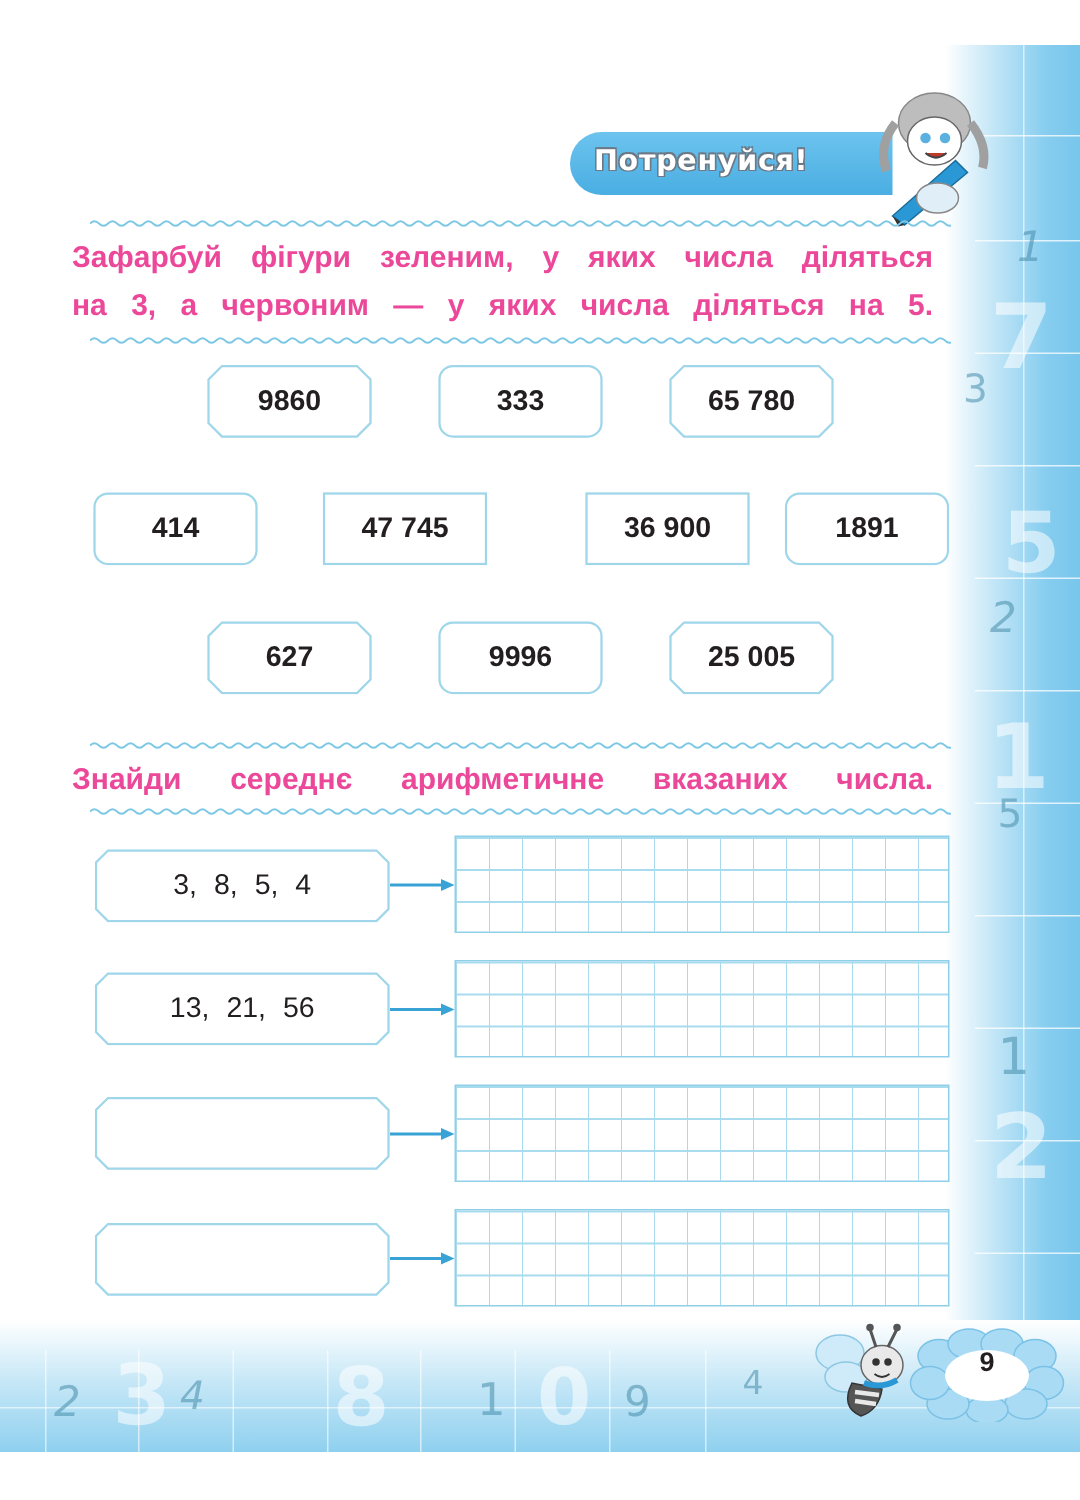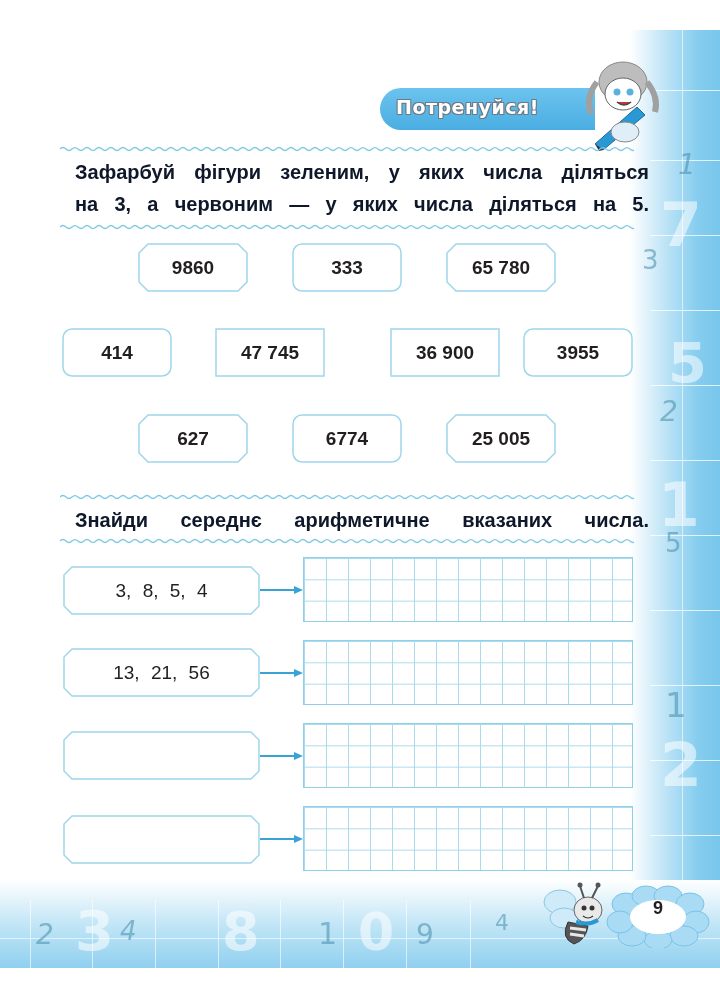--- a/index.html
+++ b/index.html
@@ -40,22 +40,22 @@
     position: absolute; left: 16px; top: 8px;
     font-family: "DejaVu Sans", sans-serif; font-weight: bold; font-size: 19px; color: #ffffff;
     text-shadow: -1px -1px 0 #6b7a86, 1px -1px 0 #6b7a86, -1px 1px 0 #6b7a86, 1px 1px 0 #6b7a86;
     letter-spacing: 0.5px;
   }
   .girl { position: absolute; left: 575px; top: 52px; width: 90px; height: 100px; }
 
   .wavy { position: absolute; left: 60px; width: 574px; height: 6px; }
 
   .task-text {
-    position: absolute; left: 75px; width: 574px;
-    font-family: "Liberation Sans", sans-serif; font-weight: bold; font-size: 20px; color: #0f172a;
+    position: absolute; left: 48px; width: 574px;
+    font-family: "Liberation Sans", sans-serif; font-weight: bold; font-size: 20px; color: #ec4899;
     text-align: justify; text-align-last: justify; line-height: 32px;
   }
 
   .numbox {
     position: absolute; width: 110px; height: 49px;
     display: flex; align-items: center; justify-content: center;
     font-family: "Liberation Sans", sans-serif; font-weight: bold; font-size: 19px; color: #231f20;
   }
   .numbox svg { position: absolute; left: 0; top: 0; }
   .numbox span { position: relative; }
@@ -194,34 +194,34 @@
 <div class="numbox" style="left:390px;top:328px">
   <svg width="110" height="49" viewBox="0 0 110 49">
       <rect x="1" y="1" width="108" height="47" fill="#fff" stroke="#9fd6ea" stroke-width="1.5"></rect>
     </svg>
   <span>36 900</span>
 </div>
 <div class="numbox" style="left:523px;top:328px">
   <svg width="110" height="49" viewBox="0 0 110 49">
       <rect x="1" y="1" width="108" height="47" rx="9" fill="#fff" stroke="#9fd6ea" stroke-width="1.5"></rect>
     </svg>
-  <span>3955</span>
+  <span>1891</span>
 </div>
 
 <div class="numbox" style="left:138px;top:414px">
   <svg width="110" height="49" viewBox="0 0 110 49">
       <path d="M10 1 H100 L109 10 V39 L100 48 H10 L1 39 V10 Z" fill="#fff" stroke="#9fd6ea" stroke-width="1.5"></path>
     </svg>
   <span>627</span>
 </div>
 <div class="numbox" style="left:292px;top:414px">
   <svg width="110" height="49" viewBox="0 0 110 49">
       <rect x="1" y="1" width="108" height="47" rx="9" fill="#fff" stroke="#9fd6ea" stroke-width="1.5"></rect>
     </svg>
-  <span>6774</span>
+  <span>9996</span>
 </div>
 <div class="numbox" style="left:446px;top:414px">
   <svg width="110" height="49" viewBox="0 0 110 49">
       <path d="M10 1 H100 L109 10 V39 L100 48 H10 L1 39 V10 Z" fill="#fff" stroke="#9fd6ea" stroke-width="1.5"></path>
     </svg>
   <span>25 005</span>
 </div>
 
 <svg class="wavy" style="top:494px" viewBox="0 0 574 6" preserveAspectRatio="none">
   <path d="M0 3 q3 -3 6 0 t6 0 t6 0 t6 0 t6 0 t6 0 t6 0 t6 0 t6 0 t6 0 t6 0 t6 0 t6 0 t6 0 t6 0 t6 0 t6 0 t6 0 t6 0 t6 0 t6 0 t6 0 t6 0 t6 0 t6 0 t6 0 t6 0 t6 0 t6 0 t6 0 t6 0 t6 0 t6 0 t6 0 t6 0 t6 0 t6 0 t6 0 t6 0 t6 0 t6 0 t6 0 t6 0 t6 0 t6 0 t6 0 t6 0 t6 0 t6 0 t6 0 t6 0 t6 0 t6 0 t6 0 t6 0 t6 0 t6 0 t6 0 t6 0 t6 0 t6 0 t6 0 t6 0 t6 0 t6 0 t6 0 t6 0 t6 0 t6 0 t6 0 t6 0 t6 0 t6 0 t6 0 t6 0 t6 0 t6 0 t6 0 t6 0 t6 0 t6 0 t6 0 t6 0 t6 0 t6 0 t6 0 t6 0 t6 0 t6 0 t6 0 t6 0 t6 0 t6 0 t6 0 t6 0 t6 0 t6 0 t6 0 t6 0" stroke="#7cc8e4" stroke-width="1.2" fill="none"></path>

